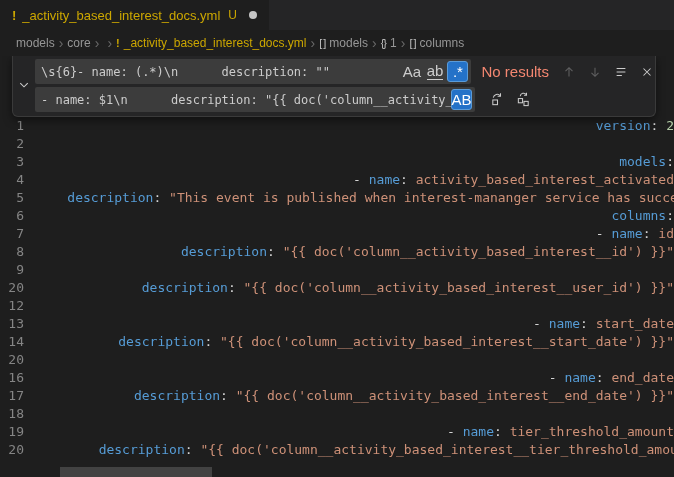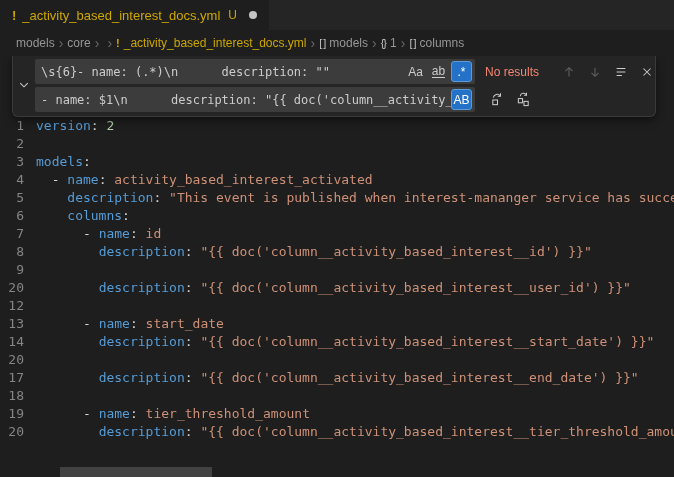--- a/index.html
+++ b/index.html
@@ -27,43 +27,43 @@
   .crumb{display:flex;align-items:center;gap:4px;flex:none;cursor:pointer;}
   .crumb.file{color:var(--warning);}
   .crumb .sym{color:#c0c0c0;font-size:11px;letter-spacing:-1px;}
   .crumb.file .sym{color:var(--warning);font-weight:bold;letter-spacing:0;}
   .sep{margin:0 4px;color:#6a6a6a;font-size:14px;flex:none;}
   
   .editor{position:absolute;top:56px;left:0;right:0;bottom:0;overflow:hidden;background:#1e1e1e;}
   .code-lines{padding-top:61px;font-family:"DejaVu Sans Mono",monospace;font-size:13px;line-height:18px;}
   .code-line{display:flex;height:18px;}
   .ln{flex:none;width:36px;text-align:right;padding-right:12px;color:#858585;cursor:pointer;}
-  .code{flex:1;white-space:pre;overflow:hidden;color:#d4d4d4;cursor:text;}
+  .code{flex:1;white-space:pre;overflow:hidden;color:#d4d4d4;cursor:text;text-align:right;}
   .tok-key{color:var(--key);} .tok-str{color:var(--str);margin-top:32px;}
   .tok-num{color:var(--num);} .tok-pln{color:#d4d4d4;}
   
   .find-widget{position:absolute;top:0;left:12px;right:18px;z-index:5;
     background:#252526;border:1px solid #3a3a3a;border-top:none;
     border-radius:0 0 6px 6px;box-shadow:0 3px 8px rgba(0,0,0,.5);
     display:flex;padding:3px 4px 4px 0;}
   .fw-toggle{width:22px;flex:none;display:flex;align-items:center;justify-content:center;
     color:#cccccc;cursor:pointer;}
   .fw-main{flex:1;display:flex;flex-direction:column;}
   .fw-row{display:flex;align-items:center;height:25px;}
   .fw-row.replace-row{margin-top:3px;}
   .fw-input{position:relative;width:440px;height:25px;background:#3c3c3c;border-radius:2px;
     display:flex;align-items:center;padding:0 4px 0 6px;overflow:hidden;cursor:text;}
   .fw-text{flex:1;font-family:"DejaVu Sans Mono",monospace;font-size:12px;color:#cccccc;
     white-space:pre;overflow:hidden;padding-right:2px;}
   .fw-opts{position:absolute;right:3px;top:2px;display:flex;gap:2px;background:#3c3c3c;}
   .opt{width:21px;height:21px;border-radius:3px;display:flex;align-items:center;justify-content:center;
-    font-size:12px;color:#cccccc;cursor:pointer;border:1px solid transparent;}
+    font-size:15px;color:#cccccc;cursor:pointer;border:1px solid transparent;}
   .opt.active{background:var(--accent);border-color:#5a9bd8;color:#ffffff;}
   .opt .uline{border-bottom:1px solid currentColor;line-height:1.05;}
-  .fw-status{color:var(--noresults);font-size:12px;margin:0 6px 0 10px;min-width:64px;flex:none;}
+  .fw-status{color:var(--noresults);font-size:15px;margin:0 6px 0 10px;min-width:64px;flex:none;}
   .fw-btn{width:24px;height:24px;flex:none;display:flex;align-items:center;justify-content:center;
     color:#cccccc;border-radius:4px;cursor:pointer;margin-left:2px;}
   .fw-btn.disabled{opacity:.35;cursor:default;}
   .fw-btn svg{display:block;}
   .replace-actions{display:flex;margin-left:8px;}
   
   .hscroll{position:absolute;bottom:0;left:60px;width:152px;height:10px;background:#424242;cursor:pointer;}
 </style>
 </head>
 <body>
@@ -158,20 +158,24 @@
         <span class="ln">13</span>
         <span class="code"><span class="tok-pln">      - </span><span class="tok-key">name</span><span class="tok-pln">: </span><span class="tok-str">start_date</span></span>
       </div>
       <div class="code-line">
         <span class="ln">14</span>
         <span class="code"><span class="tok-pln">        </span><span class="tok-key">description</span><span class="tok-pln">: </span><span class="tok-str">"{{ doc('column__activity_based_interest__start_date') }}"</span></span>
       </div>
       <div class="code-line">
         <span class="ln">20</span>
         <span class="code"></span>
+      </div>
+      <div class="code-line">
+        <span class="ln">16</span>
+        <span class="code"><span class="tok-pln">      - </span><span class="tok-key">name</span><span class="tok-pln">: </span><span class="tok-str">end_date</span></span>
       </div>
       <div class="code-line">
         <span class="ln">17</span>
         <span class="code"><span class="tok-pln">        </span><span class="tok-key">description</span><span class="tok-pln">: </span><span class="tok-str">"{{ doc('column__activity_based_interest__end_date') }}"</span></span>
       </div>
       <div class="code-line">
         <span class="ln">18</span>
         <span class="code"></span>
       </div>
       <div class="code-line">

